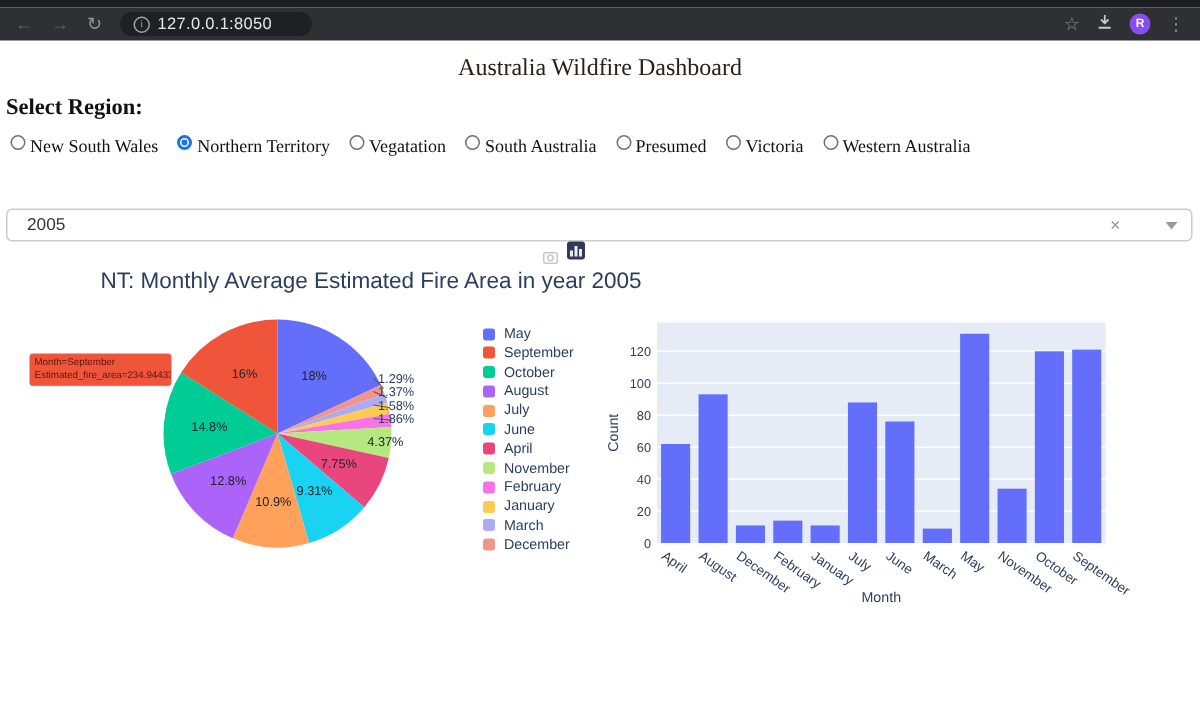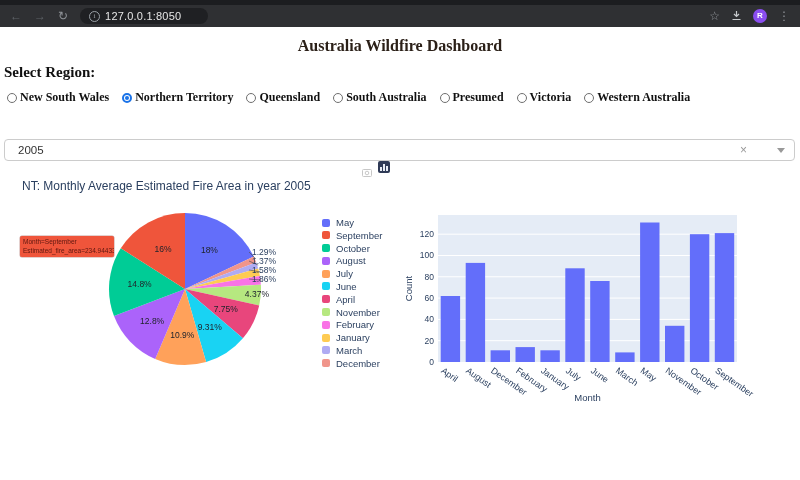--- a/index.html
+++ b/index.html
@@ -16,26 +16,26 @@
            height:16px;padding:0 9px;min-width:110px;}
   .info-circ{width:9px;height:9px;border:1px solid #9aa0a6;border-radius:50%;color:#9aa0a6;
              font-size:7px;line-height:9px;text-align:center;font-family:"Liberation Serif",serif;}
   .url-text{color:#e6e6e6;font-size:11px;letter-spacing:.2px;}
   .chrome-right{margin-left:auto;display:flex;align-items:center;gap:11px;}
   .avatar{width:14px;height:14px;border-radius:50%;background:#8a4df0;color:#fff;font-size:8px;
           line-height:14px;text-align:center;font-weight:bold;}
 
   
   .page-title{position:absolute;left:0;top:37px;width:800px;text-align:center;
-              font-family:"Liberation Serif",serif;font-weight:bold;font-size:16px;color:#2b2018;}
+              font-family:"Liberation Serif",serif;font-weight:normal;font-size:16px;color:#2b2018;}
   .section-h{position:absolute;font-family:"Liberation Serif",serif;font-weight:bold;
              font-size:15px;color:#111;}
   .radio-row{position:absolute;left:7px;top:90px;display:flex;align-items:center;gap:13px;
              font-family:"Liberation Serif",serif;font-size:12px;color:#111;}
-  .radio-opt{display:flex;align-items:center;cursor:pointer;font-weight:bold;}
+  .radio-opt{display:flex;cursor:pointer;}
   .rb{position:relative;width:10px;height:10px;border:1px solid #6f6f6f;border-radius:50%;
       box-sizing:border-box;margin-right:3px;background:#fff;flex:0 0 auto;}
   .radio-opt.sel .rb{border:2px solid #1a73e8;}
   .radio-opt.sel .rb::after{content:"";position:absolute;left:1px;top:1px;width:4px;height:4px;
       border-radius:50%;background:#1a73e8;}
 
   .dropdown{position:absolute;left:4px;top:139px;width:791px;height:22px;background:#fff;
             border:1px solid #cccccc;border-radius:4px;box-sizing:border-box;
             display:flex;align-items:center;gap:20px;}
   .dd-value{font-size:11.5px;color:#333;padding-left:13px;}
@@ -43,21 +43,21 @@
   .dd-caret{width:0;height:0;border-left:4px solid transparent;border-right:4px solid transparent;
             border-top:5px solid #999;margin-right:9px;cursor:pointer;}
 
   
   .cam-icon{position:absolute;left:362px;top:163px;opacity:.55;}
   .plotly-logo{position:absolute;left:378px;top:161px;width:12px;height:12px;background:#2f3a56;
                border-radius:2px;display:flex;align-items:flex-end;justify-content:center;gap:1px;
                padding:2px 2px;box-sizing:border-box;}
   .plotly-logo i{display:block;width:2px;background:#e8ecf4;}
 
-  .chart-title{position:absolute;font-size:12px;color:#2a3f5f;}
+  .chart-title{position:absolute;font-size:15px;color:#2a3f5f;margin-left:45px;}
 
   
   .hoverbox{position:absolute;left:20px;top:236px;width:94px;background:#ef553b;border-radius:2px;
             padding:2px 3px;box-sizing:border-box;font-size:6.5px;line-height:8.5px;color:#5e1710;
             white-space:nowrap;overflow:hidden;box-shadow:0 0 0 .5px rgba(120,20,10,.4);}
 
   
   .legend{position:absolute;left:322px;top:217px;display:flex;flex-direction:column;gap:1.8px;}
   .legend-item{display:flex;align-items:center;gap:6px;cursor:pointer;}
   .legend-item .sw{width:8px;height:8px;border-radius:2px;flex:0 0 auto;}
@@ -99,21 +99,21 @@
       <span class="radio-opt">
         <span class="rb"></span>
         <span>New South Wales</span>
       </span>
       <span class="radio-opt sel">
         <span class="rb"></span>
         <span>Northern Territory</span>
       </span>
       <span class="radio-opt">
         <span class="rb"></span>
-        <span>Queensland</span>
+        <span>Vegatation</span>
       </span>
       <span class="radio-opt">
         <span class="rb"></span>
         <span>South Australia</span>
       </span>
       <span class="radio-opt">
         <span class="rb"></span>
         <span>Presumed</span>
       </span>
       <span class="radio-opt">

